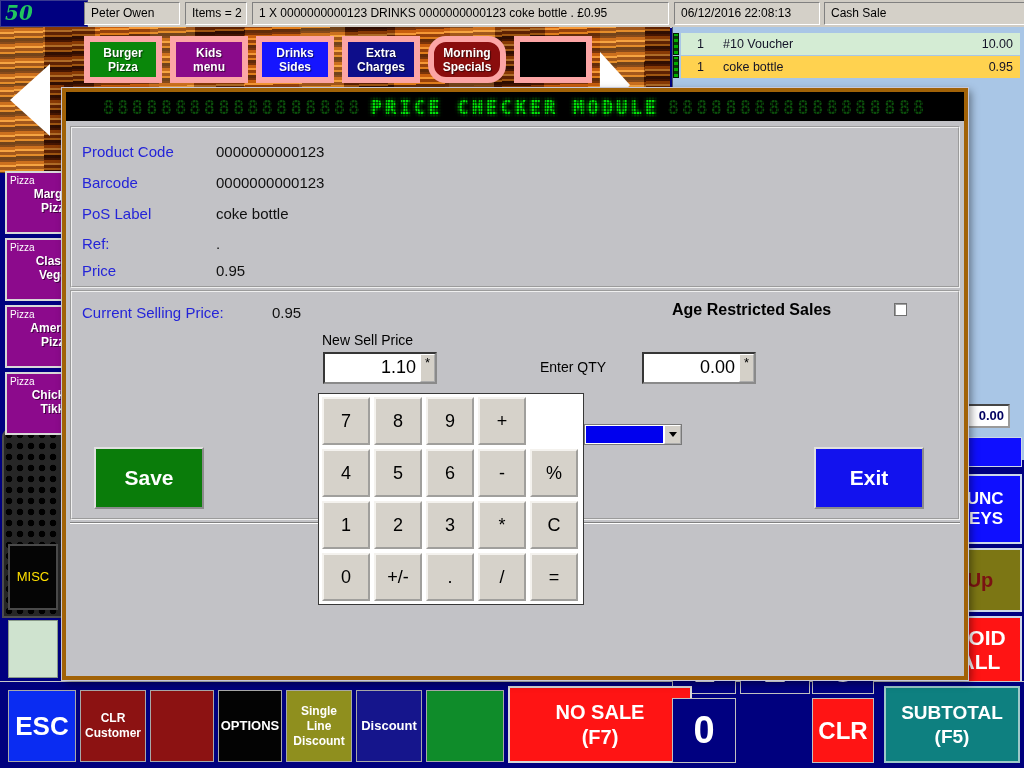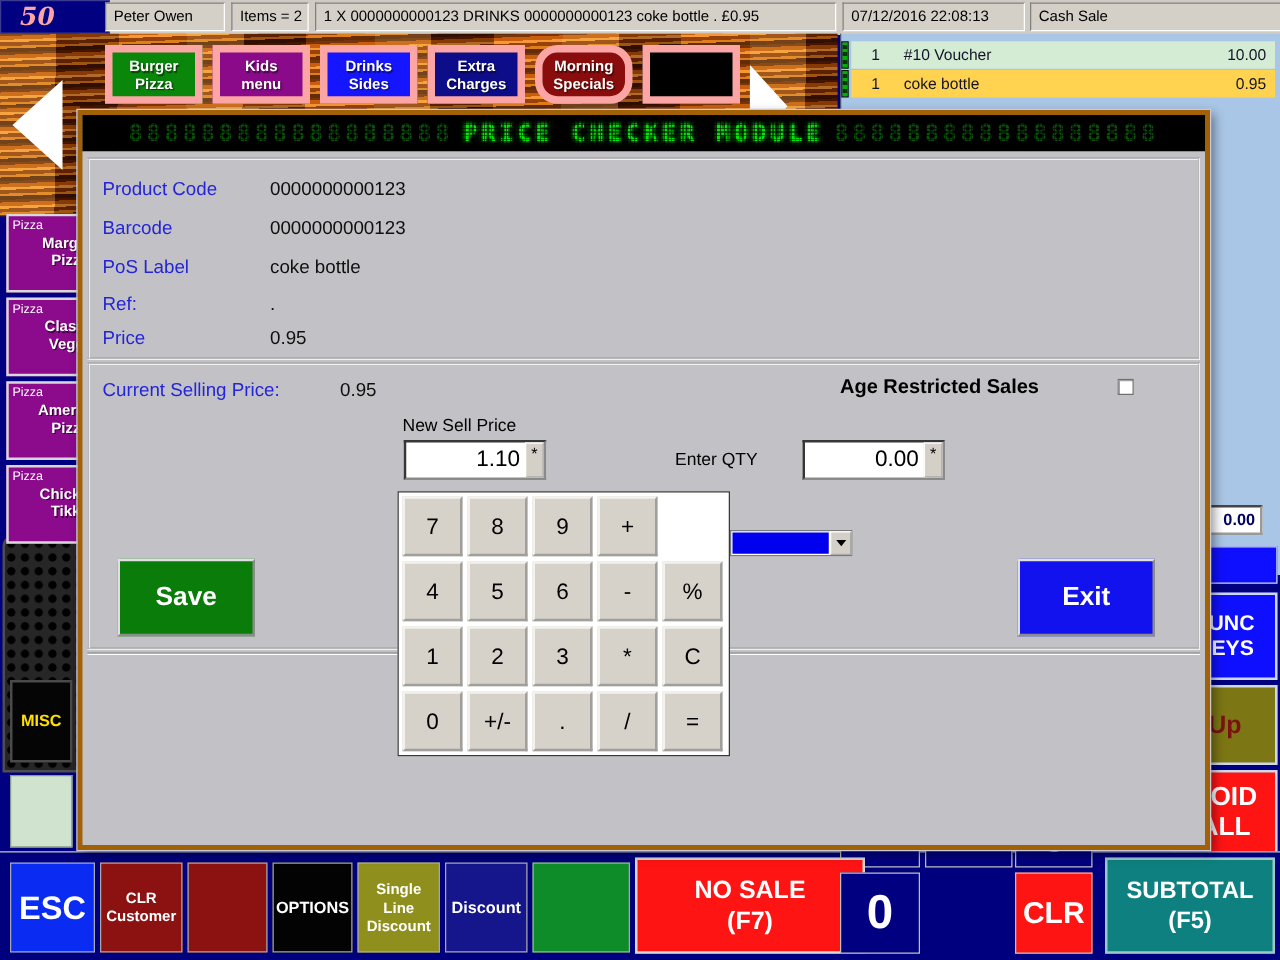--- a/index.html
+++ b/index.html
@@ -4,21 +4,21 @@
 <style>
   * { margin:0; padding:0; box-sizing:border-box; }
   html,body { background:#222; }
   body { font-family:"Liberation Sans", sans-serif; }
   #screen { position:relative; width:1024px; height:768px; background:#000080; overflow:hidden; }
   .abs { position:absolute; }
 
   
   .topbar { left:0; top:0; width:1024px; height:28px; background:#d0ccc4; }
   .logo { left:0; top:0; width:88px; height:27px; background:#000080; border:1px solid #3a3a90;
-          color:#fca5a5; font:italic bold 20px "DejaVu Serif", serif; padding-left:15px; line-height:24px; }
+          color:#22c55e; font:italic bold 20px "DejaVu Serif", serif; padding-left:4px; line-height:24px; }
   .tcell { top:2px; height:23px; background:#d4d0c8; border:1px solid; border-color:#808080 #ffffff #ffffff #808080;
            font-size:12px; line-height:20px; padding-left:6px; color:#000; white-space:nowrap; overflow:hidden; }
 
   
   .fire { background:
       repeating-linear-gradient(91deg, rgba(255,190,90,.28) 0 45px, rgba(20,0,0,.30) 45px 95px, rgba(255,140,40,.20) 95px 150px),
       repeating-linear-gradient(178deg, #5a1e02 0 2px, #b95207 2px 5px, #f29a38 5px 7px, #7e3004 7px 10px, #d97a18 10px 12px, #3c1402 12px 15px);
   }
   .fire-top { left:0; top:27px; width:670px; height:63px; }
   .fire-left { left:0; top:85px; width:64px; height:88px; }
@@ -50,21 +50,21 @@
   
   .dotted-panel { left:2px; top:428px; width:62px; height:190px; background:#262626;
       background-image:radial-gradient(circle at 5px 5px, #000 3px, transparent 3.6px); background-size:11px 11px;
       border:2px solid #4e4e4e; border-radius:9px 9px 0 0; }
   .pizza { left:5px; width:72px; height:63px; background:#8c0a8c; border:2px solid #d8d8d8; color:#fff; }
   .pz-cat { position:absolute; top:2px; left:3px; font-size:10px; }
   .pz-l1 { position:absolute; top:14px; right:4px; font-size:12px; font-weight:bold; text-shadow:1px 1px #400040; }
   .pz-l2 { position:absolute; top:28px; right:4px; font-size:12px; font-weight:bold; text-shadow:1px 1px #400040; }
   .pz-pr { position:absolute; bottom:1px; right:7px; font-size:11px; font-weight:bold; }
   .misc-btn { left:8px; top:544px; width:50px; height:66px; background:#050505; border:2px solid #4a4a4a;
-              color:#ffe000; font-size:13px; font-weight:bold; display:flex; align-items:flex-end;
+              color:#ffe000; font-size:13px; font-weight:normal; display:flex; align-items:flex-end;
               justify-content:center; padding-bottom:24px; }
   .pale-box { left:8px; top:620px; width:50px; height:58px; background:#cfe3cf; border:1px solid #8a9a8a; }
 
   
   .bottombar { left:0; top:681px; width:1024px; height:87px; background:#00007e; border-top:1px solid #c8c8c8; }
   .bbtn { top:690px; height:72px; border:1px solid #a8a8a8; color:#fff; font-weight:bold; text-align:center;
           display:flex; flex-direction:column; justify-content:center; line-height:1.25; }
   .npbtn { background:#000080; border:1px solid #c0c0c0; color:#fff; font-weight:bold;
            display:flex; align-items:center; justify-content:center; }
 
@@ -109,21 +109,21 @@
 </head>
 <body>
 
 <div id="screen">
 
   <div class="abs topbar">
     <div class="abs logo">50</div>
     <div class="abs tcell" style="left:84px;width:96px;">Peter Owen</div>
     <div class="abs tcell" style="left:185px;width:62px;">Items = 2</div>
     <div class="abs tcell" style="left:252px;width:417px;">1 X 0000000000123 DRINKS 0000000000123 coke bottle . £0.95</div>
-    <div class="abs tcell" style="left:674px;width:146px;">07/12/2016 22:08:13</div>
+    <div class="abs tcell" style="left:674px;width:146px;">06/12/2016 22:08:13</div>
     <div class="abs tcell" style="left:824px;width:224px;">Cash Sale</div>
   </div>
 
   <div class="abs fire fire-top"></div>
   <div class="abs fire fire-left"></div>
   <div class="abs arrow-left"></div>
   <div class="abs arrow-right"></div>
 
   <div class="abs tab" style="left:84px;background:#0a870a;">
     <span>Burger</span>

